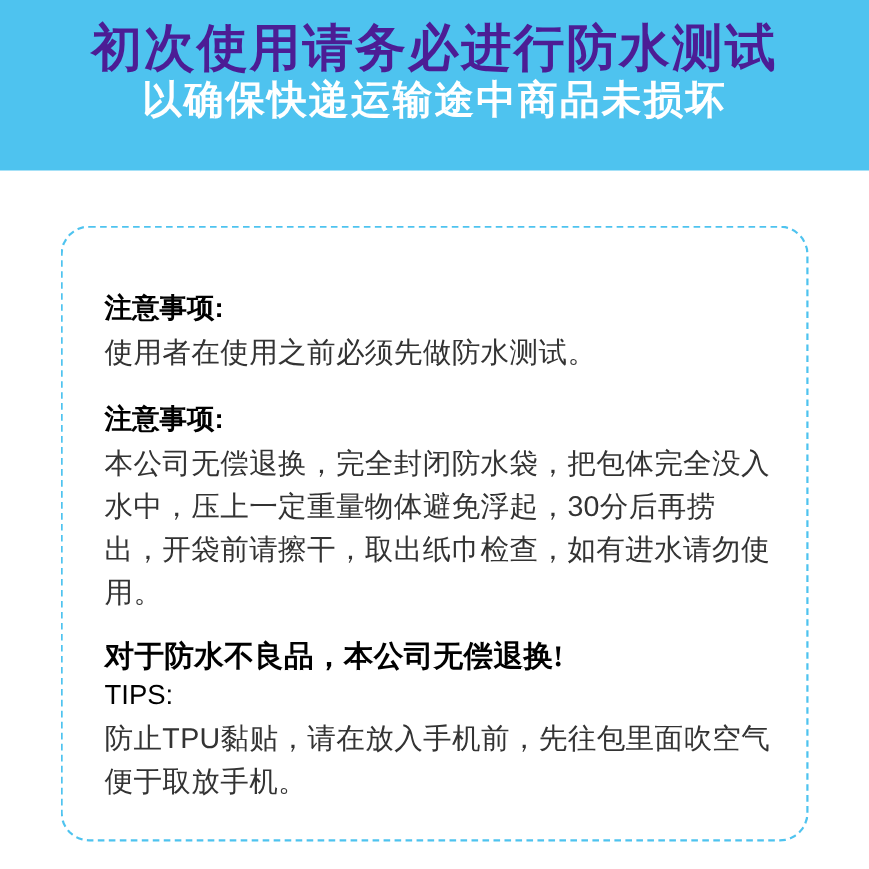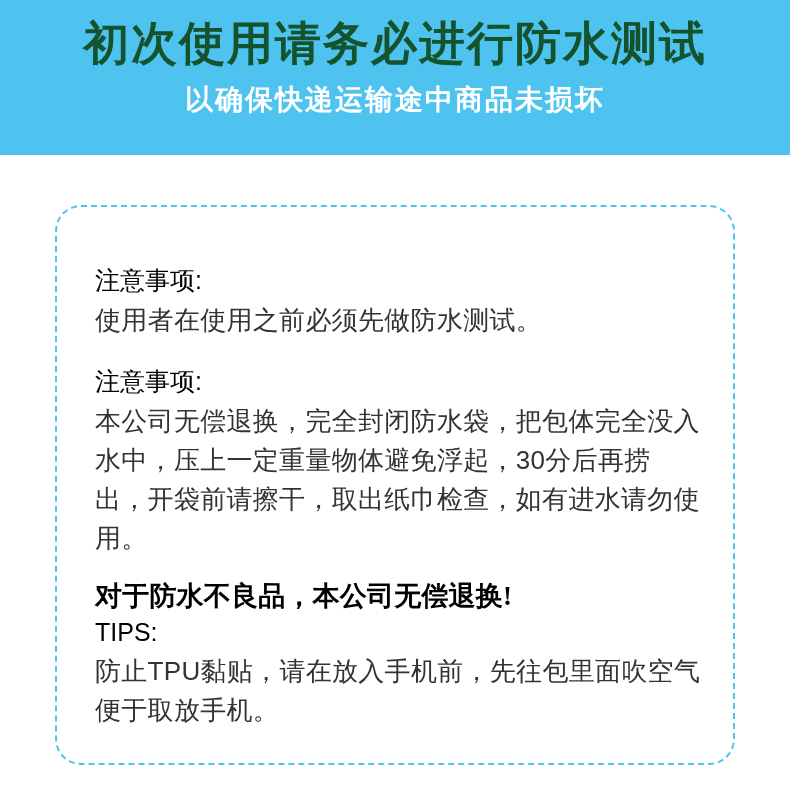--- a/index.html
+++ b/index.html
@@ -29,35 +29,34 @@
     height: 155px;
     background: #4ec3ef;
     display: flex;
     flex-direction: column;
     align-items: center;
     justify-content: flex-start;
     box-sizing: border-box;
     padding-top: 18px;
   }
   .banner-line1 {
-    color: #14532d;
+    color: #4c1d95;
     font-size: 46px;
     font-weight: bold;
     letter-spacing: 2px;
     line-height: 1.12;
     white-space: nowrap;
     text-align: right;
   }
   .banner-line2 {
     color: #ffffff;
-    font-size: 28px;
+    font-size: 36px;
     font-weight: bold;
     letter-spacing: 2px;
     line-height: 1.15;
-    margin-top: 14px;
     white-space: nowrap;
     text-align: right;
   }
 
   
   .card {
     position: absolute;
     left: 55px;
     top: 205px;
     width: 680px;
@@ -70,21 +69,21 @@
   .card-inner {
     position: absolute;
     left: 38px;
     top: 58px;
     right: 30px;
   }
 
   .sec-title {
     color: #000000;
     font-size: 25px;
-    font-weight: normal;
+    font-weight: bold;
     line-height: 1.2;
     margin: 0 0 6px 0;
   }
   .sec-body {
     color: #333333;
     font-size: 26px;
     line-height: 1.5;
     margin: 0;
     letter-spacing: 0.3px;
   }

